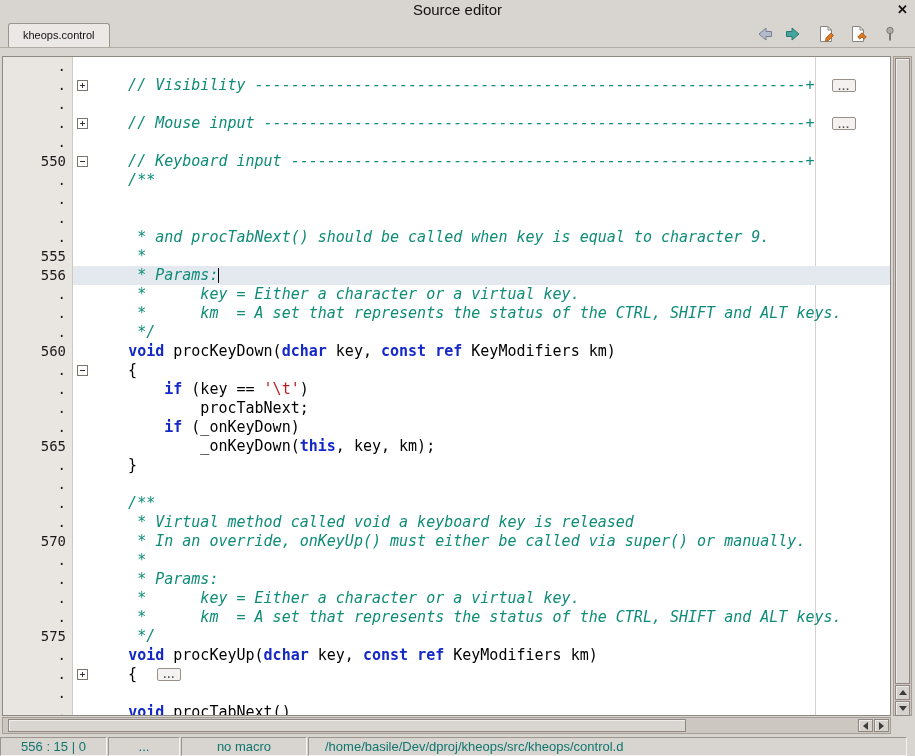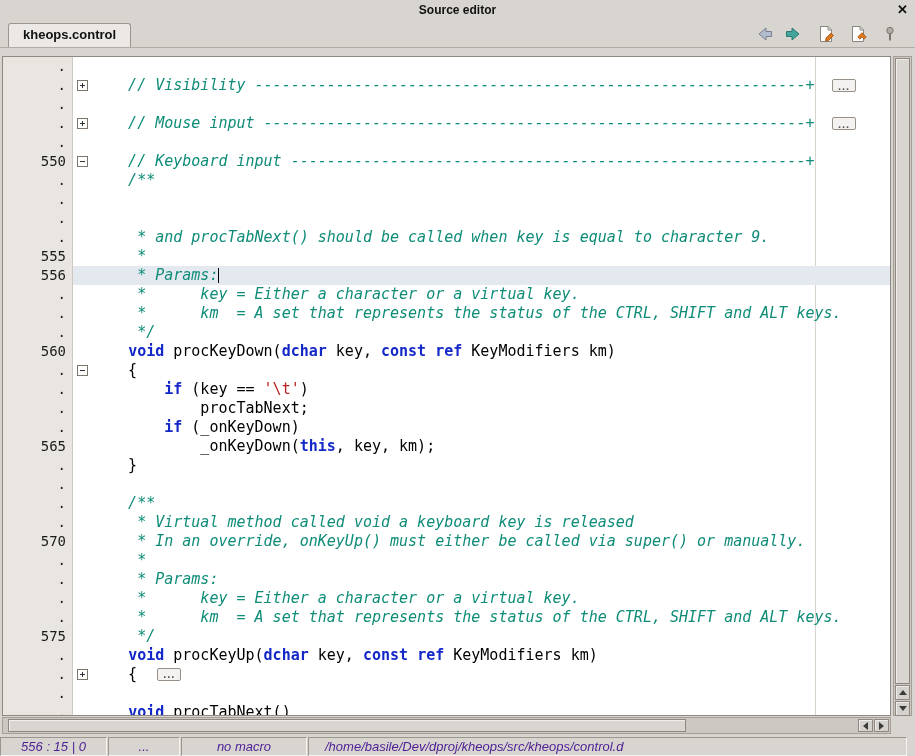--- a/index.html
+++ b/index.html
@@ -8,26 +8,26 @@
     --current-line:#e4e9f0; --margin-line:#d7d2cc; --orange-accent:#e07820;
     --sb-track:#cdc7c1; --sb-thumb:#d9d5d1; --sb-border:#8f8882;
   }
   *{margin:0;padding:0;box-sizing:border-box;}
   html,body{width:915px;height:756px;overflow:hidden;}
   body{font-family:"Liberation Sans",sans-serif;background:#b0aca8;}
   .window{position:relative;width:915px;height:756px;background:var(--window-bg);outline:1px solid #8f8983;overflow:hidden;}
 
   
   .titlebar{position:absolute;left:0;top:0;right:0;height:20px;text-align:center;}
-  .title{font-size:12px;font-weight:bold;line-height:20px;color:#111;}
+  .title{font-size:15px;font-weight:normal;line-height:20px;color:#111;}
   .close-btn{position:absolute;right:5px;top:2px;width:15px;height:15px;font-size:13px;font-weight:bold;color:#111;line-height:15px;text-align:center;cursor:default;}
 
   
   .tabbar{position:absolute;left:0;top:20px;right:0;height:28px;border-bottom:1px solid #b2aca5;}
-  .tab{position:absolute;left:8px;bottom:0;height:24px;background:#ebe8e5;border:1px solid #9b958e;border-bottom:none;border-radius:3px 3px 0 0;padding:0 14px;font-size:13px;line-height:22px;color:#111;font-weight:bold;}
+  .tab{position:absolute;left:8px;bottom:0;height:24px;background:#ebe8e5;border:1px solid #9b958e;border-bottom:none;border-radius:3px 3px 0 0;padding:0 14px;font-size:11px;line-height:22px;color:#111;}
   .toolbar{position:absolute;right:14px;top:3px;height:22px;display:flex;align-items:center;}
   .tool-btn{width:22px;height:22px;display:flex;align-items:center;justify-content:center;}
   .tb-gap{width:10px;} .tb-gap2{width:8px;}
 
   
   .editor-frame{position:absolute;left:2px;top:56px;width:889px;height:660px;border:1px solid #8f8983;background:var(--editor-bg);overflow:hidden;}
   .margin-line{position:absolute;left:812px;top:0;bottom:0;width:1px;background:var(--margin-line);}
   .code-rows{position:absolute;left:0;top:0;right:0;bottom:0;}
   .row{display:flex;height:19px;position:relative;}
   .ln{width:70px;background:var(--gutter-bg);border-right:1px solid #cfc9c3;text-align:right;padding-right:6px;font-family:"DejaVu Sans Mono",monospace;font-size:14px;line-height:19px;color:#1b1b1b;flex:none;}
@@ -55,21 +55,21 @@
   .hthumb{position:absolute;top:1px;bottom:1px;left:5px;width:678px;background:var(--sb-thumb);border:1px solid var(--sb-border);box-shadow:inset 1px 1px 0 #f0eeec;}
   .hbtn{position:absolute;top:1px;bottom:1px;width:15px;background:#d5d1cd;border:1px solid var(--sb-border);box-shadow:inset 1px 1px 0 #eeecea;display:flex;align-items:center;justify-content:center;}
   .hbtn.left{right:17px;} .hbtn.right{right:1px;}
   .tri-up{width:0;height:0;border-left:4px solid transparent;border-right:4px solid transparent;border-bottom:5px solid #3c3c3c;}
   .tri-down{width:0;height:0;border-left:4px solid transparent;border-right:4px solid transparent;border-top:5px solid #3c3c3c;}
   .tri-left{width:0;height:0;border-top:4px solid transparent;border-bottom:4px solid transparent;border-right:5px solid #3c3c3c;}
   .tri-right{width:0;height:0;border-top:4px solid transparent;border-bottom:4px solid transparent;border-left:5px solid #3c3c3c;}
 
   
   .statusbar{position:absolute;left:0;top:737px;right:0;height:19px;display:flex;}
-  .spanel{height:19px;border:1px solid;border-color:#9c958e #f6f4f1 #f6f4f1 #9c958e;font-size:13px;line-height:17px;color:#4c1d95;display:flex;align-items:center;justify-content:center;margin-right:1px;font-style:italic;}
+  .spanel{height:19px;border:1px solid;border-color:#9c958e #f6f4f1 #f6f4f1 #9c958e;font-size:13px;line-height:17px;color:#0f766e;display:flex;align-items:center;justify-content:center;margin-right:1px;}
   .spanel.p1{width:107px;} .spanel.p2{width:72px;} .spanel.p3{width:126px;text-align:center;}
   .spanel.p4{flex:1;justify-content:flex-start;padding-left:16px;margin-right:8px;}
 </style>
 </head>
 <body>
 
 <div class="window">
 
   <div class="titlebar">
     <span class="title">Source editor</span>

